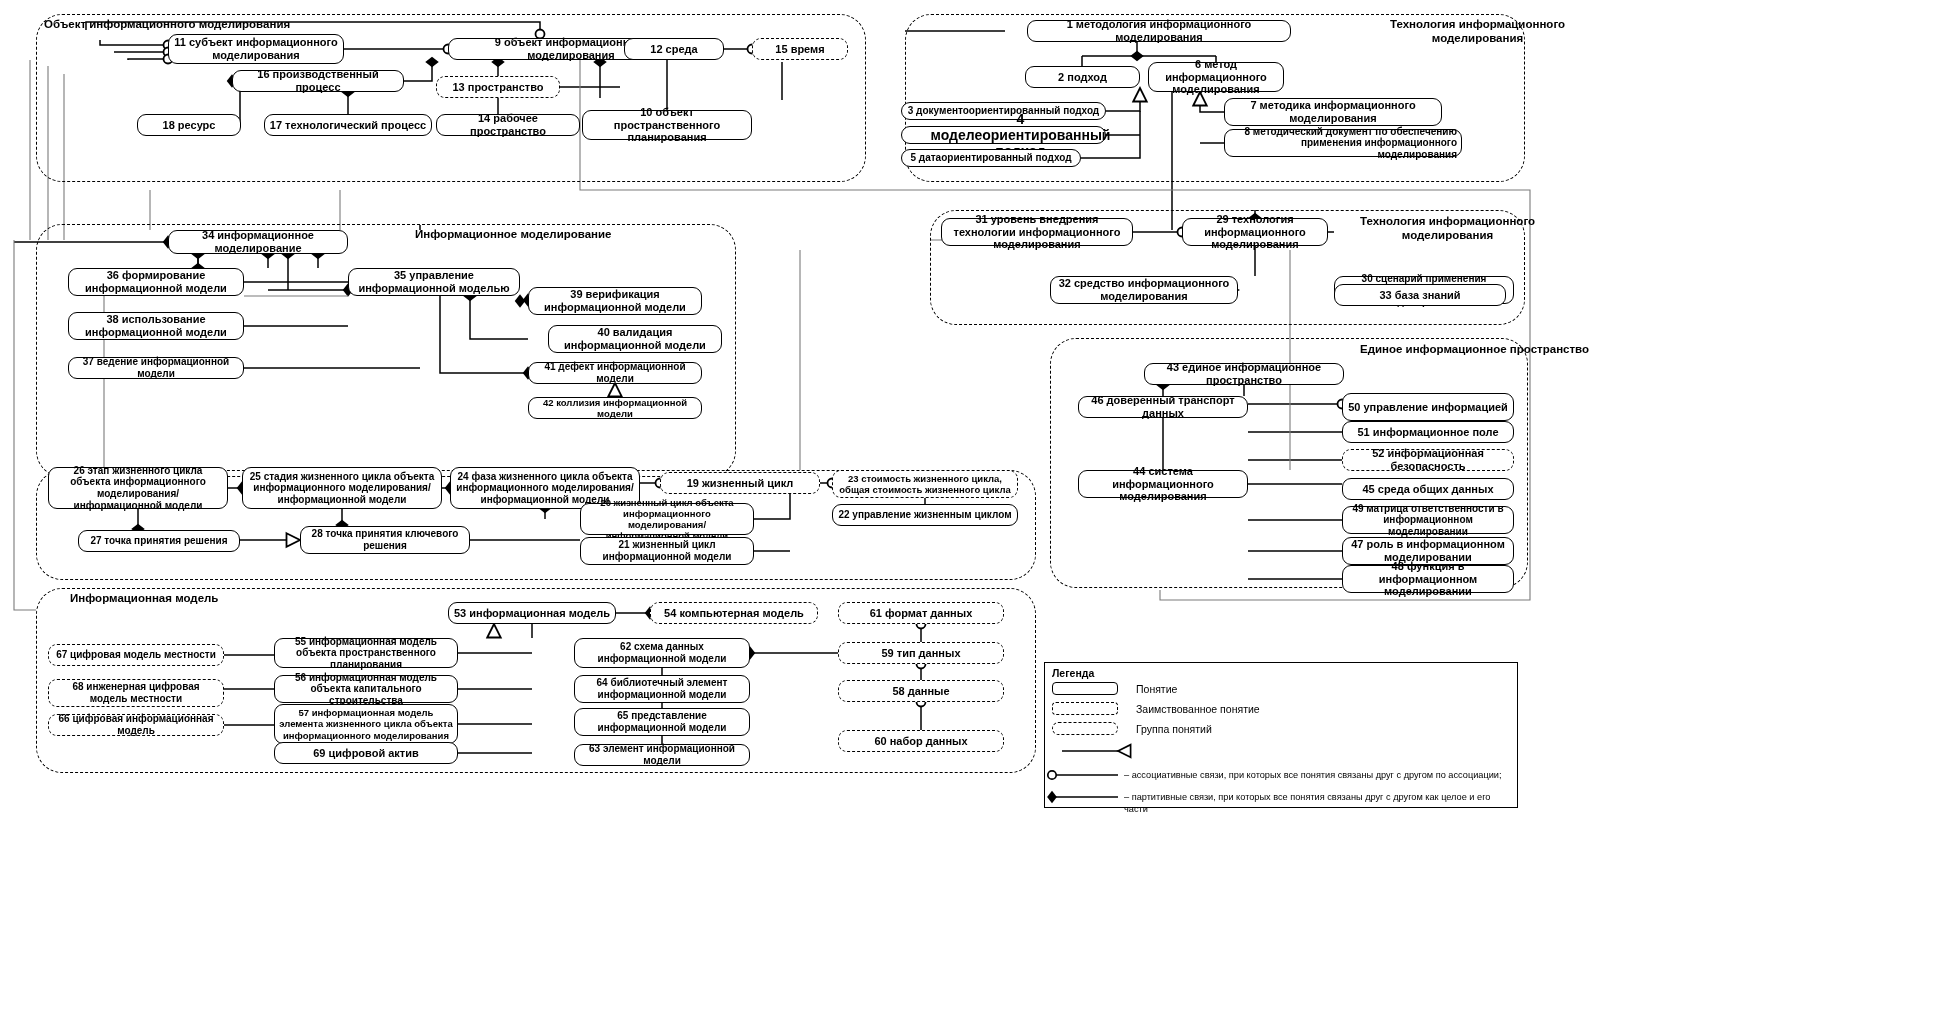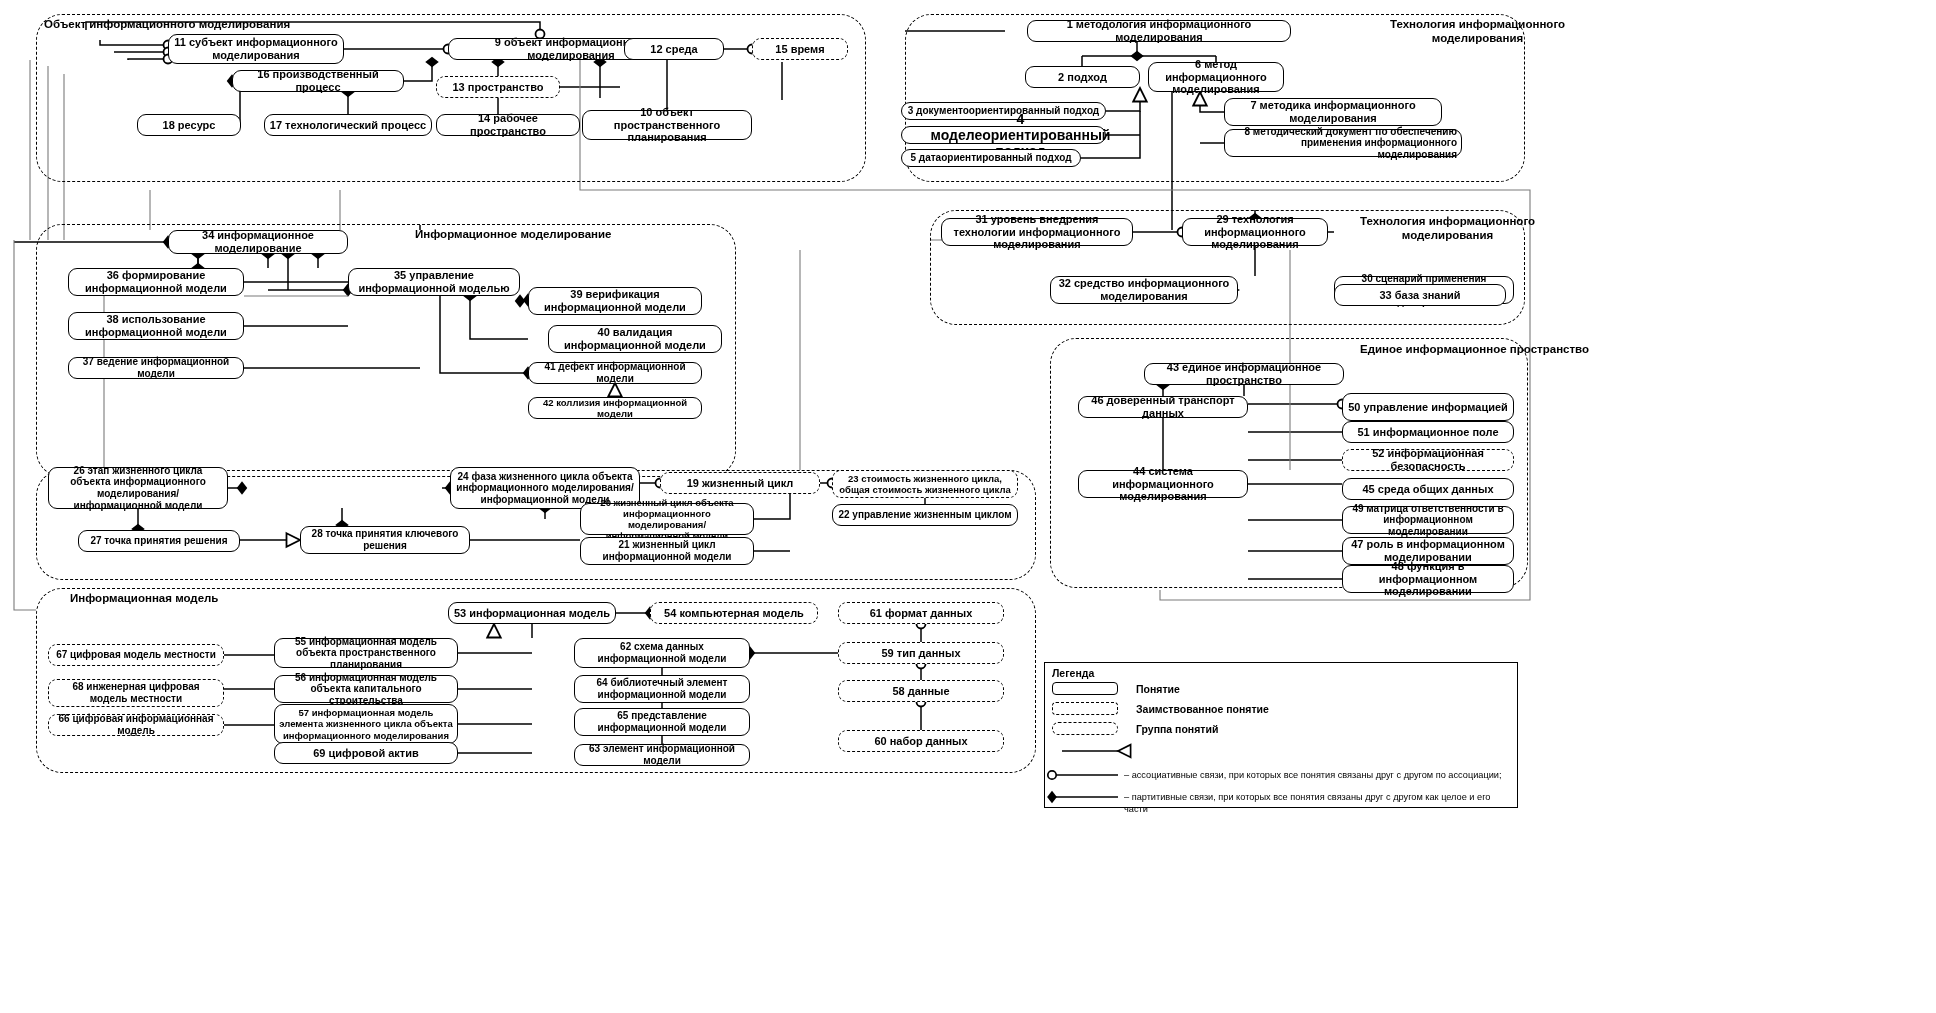--- a/index.html
+++ b/index.html
@@ -11,21 +11,21 @@
   .grp-title{position:absolute;font-size:11.5px;font-weight:bold;color:#000;white-space:pre-line;line-height:1.18;}
   .node{position:absolute;box-sizing:border-box;display:flex;align-items:center;justify-content:center;
         text-align:center;border:1.6px solid #000;border-radius:9px;background:#fff;
         font-size:11px;font-weight:bold;line-height:1.16;padding:2px 4px;color:#000;}
   .node.borrowed{border-style:dashed;border-width:1.4px;}
   .legend{position:absolute;border:1.3px solid #000;background:#fff;box-sizing:border-box;}
   .legend-title{position:absolute;font-size:10.5px;font-weight:bold;}
   .lg-swatch{position:absolute;box-sizing:border-box;border:1.5px solid #000;border-radius:4px;background:#fff;}
   .lg-swatch.dashed{border-style:dashed;}
   .lg-swatch.dashdot{border-style:dashed;border-radius:9px;}
-  .lg-label{position:absolute;font-size:10.5px;font-weight:bold;}
+  .lg-label{position:absolute;font-size:10.5px;font-weight:normal;}
   .lg-desc{position:absolute;font-size:9.2px;line-height:1.25;white-space:pre-line;}
 </style>
 </head>
 <body>
 
 <div id="stage">
 
   <svg class="layer" viewBox="0 0 1936 1013">
     <defs>
       <marker id="mFilledDiamond" markerWidth="11" markerHeight="11" refX="5.5" refY="5.5" orient="auto">
@@ -208,20 +208,21 @@
   <div class="node" style="left:1342px;top:393px;width:172px;height:28px;">50 управление  информацией</div>
   <div class="node" style="left:1342px;top:421px;width:172px;height:22px;">51 информационное поле</div>
   <div class="node borrowed" style="left:1342px;top:449px;width:172px;height:22px;">52 информационная безопасность</div>
   <div class="node" style="left:1078px;top:470px;width:170px;height:28px;">44 система информационного моделирования</div>
   <div class="node" style="left:1342px;top:478px;width:172px;height:22px;">45 среда общих данных</div>
   <div class="node" style="left:1342px;top:506px;width:172px;height:28px;font-size:10px;">49 матрица ответственности в информационном моделировании</div>
   <div class="node" style="left:1342px;top:537px;width:172px;height:28px;">47 роль в информационном моделировании</div>
   <div class="node" style="left:1342px;top:565px;width:172px;height:28px;">48 функция в информационном моделировании</div>
 
   <div class="node" style="left:48px;top:467px;width:180px;height:42px;font-size:10px;">26 этап жизненного цикла объекта информационного моделирования/ информационной модели</div>
+  <div class="node" style="left:242px;top:467px;width:200px;height:42px;font-size:10px;">25 стадия жизненного цикла объекта информационного моделирования/ информационной  модели</div>
   <div class="node" style="left:450px;top:467px;width:190px;height:42px;font-size:10px;">24 фаза жизненного цикла объекта информационного моделирования/ информационной модели</div>
   <div class="node borrowed" style="left:660px;top:472px;width:160px;height:22px;">19 жизненный цикл</div>
   <div class="node borrowed" style="left:832px;top:470px;width:186px;height:28px;font-size:9.5px;">23 стоимость жизненного цикла, общая стоимость жизненного цикла</div>
   <div class="node" style="left:832px;top:504px;width:186px;height:22px;font-size:10px;">22 управление жизненным циклом</div>
   <div class="node" style="left:580px;top:503px;width:174px;height:32px;font-size:9.5px;">20 жизненный цикл объекта информационного моделирования/ информационной модели</div>
   <div class="node" style="left:580px;top:537px;width:174px;height:28px;font-size:10px;">21 жизненный цикл  информационной модели</div>
   <div class="node" style="left:78px;top:530px;width:162px;height:22px;font-size:10px;">27 точка принятия решения</div>
   <div class="node" style="left:300px;top:526px;width:170px;height:28px;font-size:10px;">28 точка принятия ключевого решения</div>
 
   <div class="node" style="left:448px;top:602px;width:168px;height:22px;">53 информационная модель</div>

